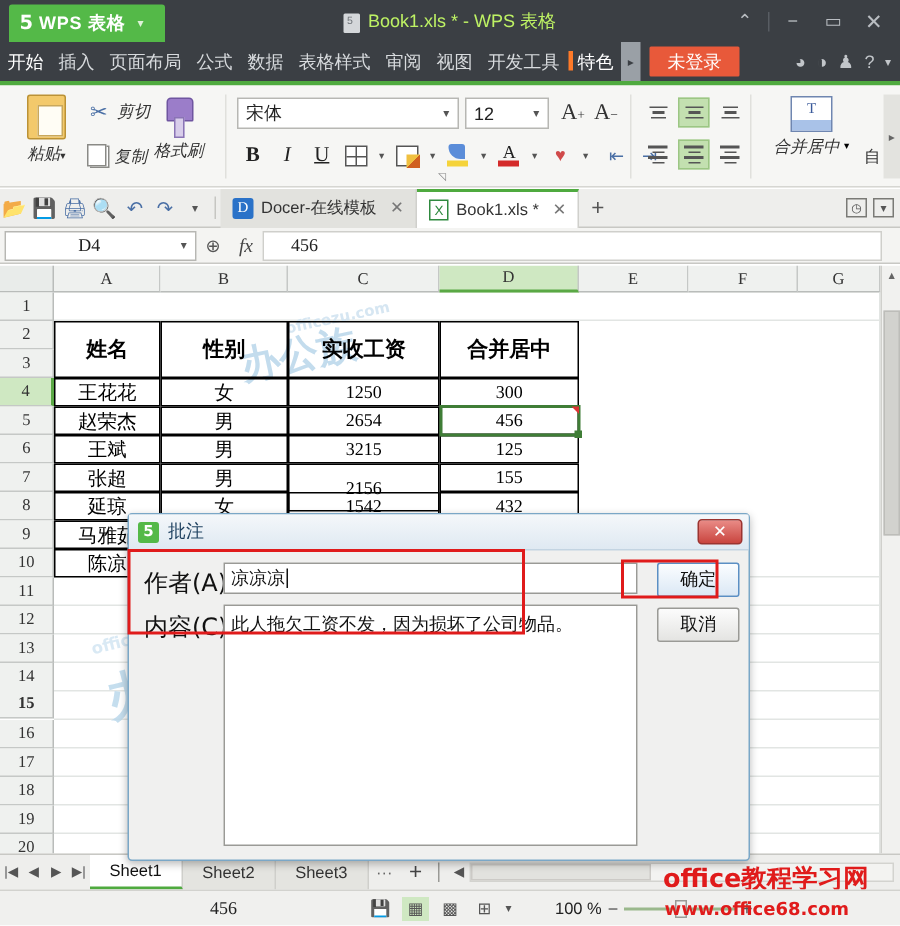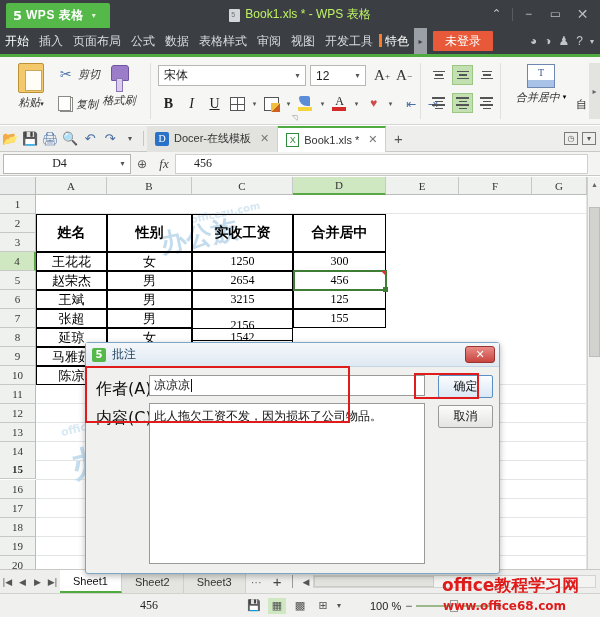--- a/index.html
+++ b/index.html
@@ -653,20 +653,21 @@
     <div class="tblcell num" style="left:293px; top:113px; width:93px;  height:19px;">125</div>
 
     <div class="tblcell" style="left:36px;  top:132px; width:71px;  height:19px;">张超</div>
     <div class="tblcell" style="left:107px; top:132px; width:85px;  height:19px;">男</div>
     <div class="tblcell num" style="left:192px; top:132px; width:101px; height:32px;">2156</div>
     <div class="tblcell num" style="left:293px; top:132px; width:93px;  height:19px;">155</div>
 
     <div class="tblcell" style="left:36px;  top:151px; width:71px;  height:19px;">延琼</div>
     <div class="tblcell" style="left:107px; top:151px; width:85px;  height:19px;">女</div>
     <div class="tblcell num" style="left:192px; top:151px; width:101px; height:19px;">1542</div>
+    <div class="tblcell num" style="left:293px; top:151px; width:93px;  height:19px;">432</div>
 
     <div class="tblcell" style="left:36px;  top:170px; width:71px;  height:19px;">马雅茹</div>
     <div class="tblcell" style="left:107px; top:170px; width:85px;  height:19px;"></div>
     <div class="tblcell" style="left:192px; top:170px; width:101px; height:19px;"></div>
     <div class="tblcell" style="left:293px; top:170px; width:93px;  height:19px;"></div>
 
     <div class="tblcell" style="left:36px;  top:189px; width:71px;  height:19px;">陈凉</div>
     <div class="tblcell" style="left:107px; top:189px; width:85px;  height:19px;"></div>
     <div class="tblcell" style="left:192px; top:189px; width:101px; height:19px;"></div>
     <div class="tblcell" style="left:293px; top:189px; width:93px;  height:19px;"></div>

